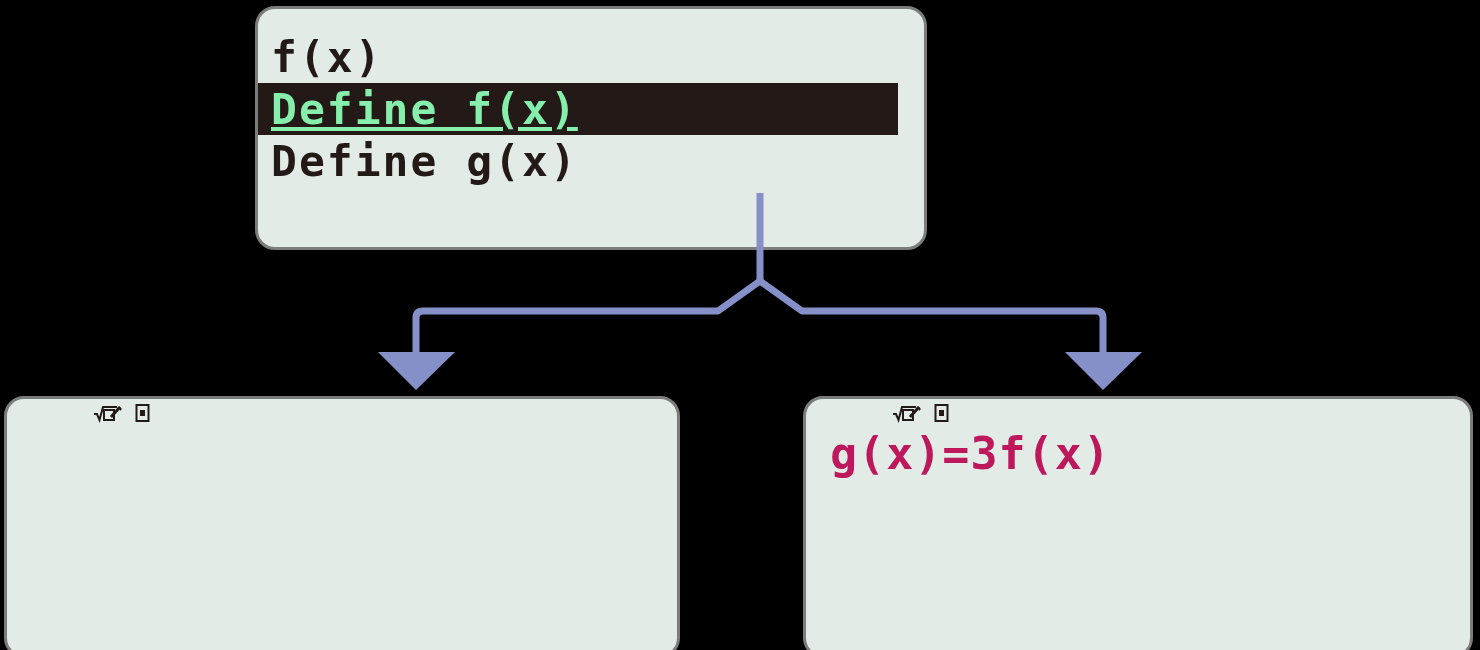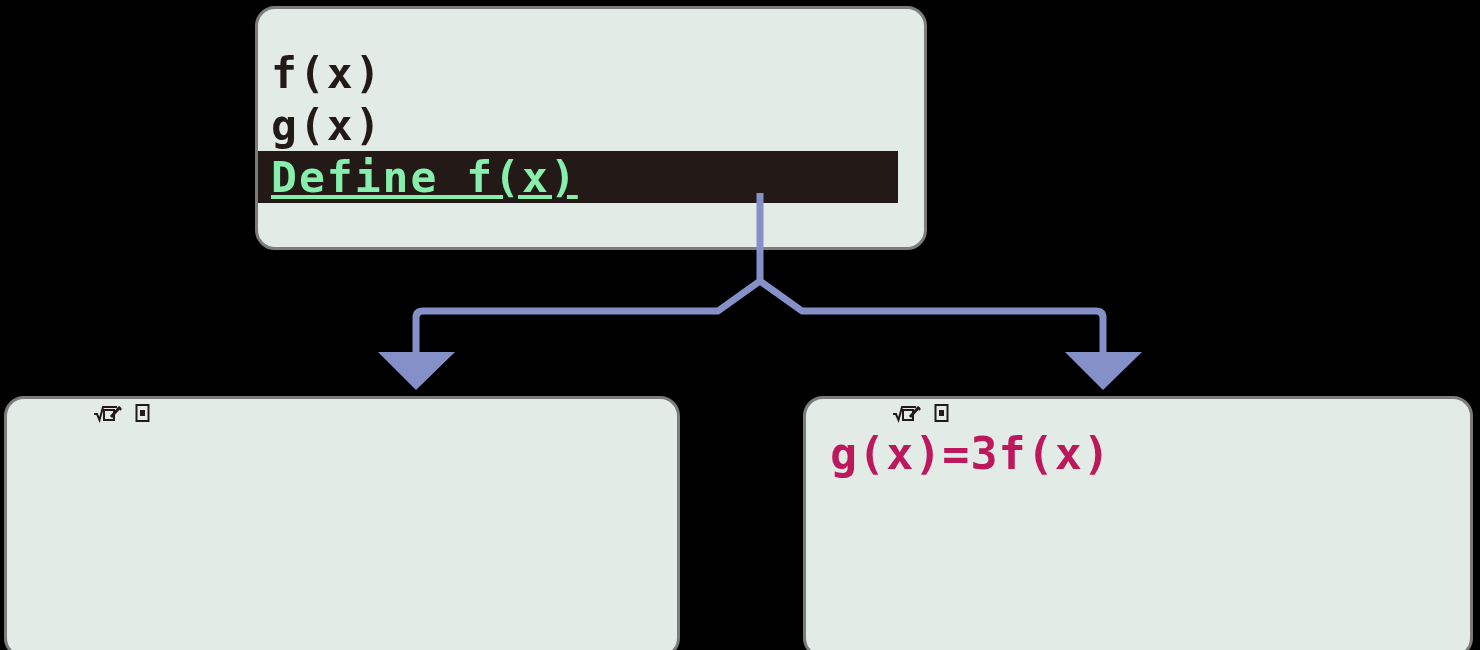--- a/index.html
+++ b/index.html
@@ -29,21 +29,21 @@
   #menu-panel {
     left: 255px;
     top: 6px;
     width: 672px;
     height: 244px;
     border-radius: 20px;
   }
   .menu-list {
     position: absolute;
     left: 0;
-    top: 38px;
+    top: 22px;
     width: 100%;
   }
   .menu-item {
     height: 52px;
     line-height: 52px;
     padding-left: 13px;
     font-family: "DejaVu Sans Mono", monospace;
     font-size: 43px;
     font-weight: bold;
     letter-spacing: 2px;
@@ -112,22 +112,22 @@
     height: 650px;
     pointer-events: none;
   }
 </style>
 </head>
 <body>
 
 <div class="screen" id="menu-panel">
   <div class="menu-list">
     <div class="menu-item">f(x)</div>
-    <div class="menu-item">g(x)</div>
     <div class="menu-item selected">Define f(x)</div>
+    <div class="menu-item">Define g(x)</div>
   </div>
 </div>
 
 <div class="screen" id="left-panel">
   <div class="status-row">
     <span class="status-icon">
       <svg width="30" height="20" viewBox="0 0 30 20">
         <path d="M1,11 L4,11 L6.5,17 L10,4 L24,4" stroke="#231a17" stroke-width="2" fill="none"></path>
         <rect x="11" y="7" width="10" height="10" stroke="#231a17" stroke-width="2" fill="none"></rect>
         <path d="M18,14 L27,4" stroke="#231a17" stroke-width="3" fill="none"></path>

